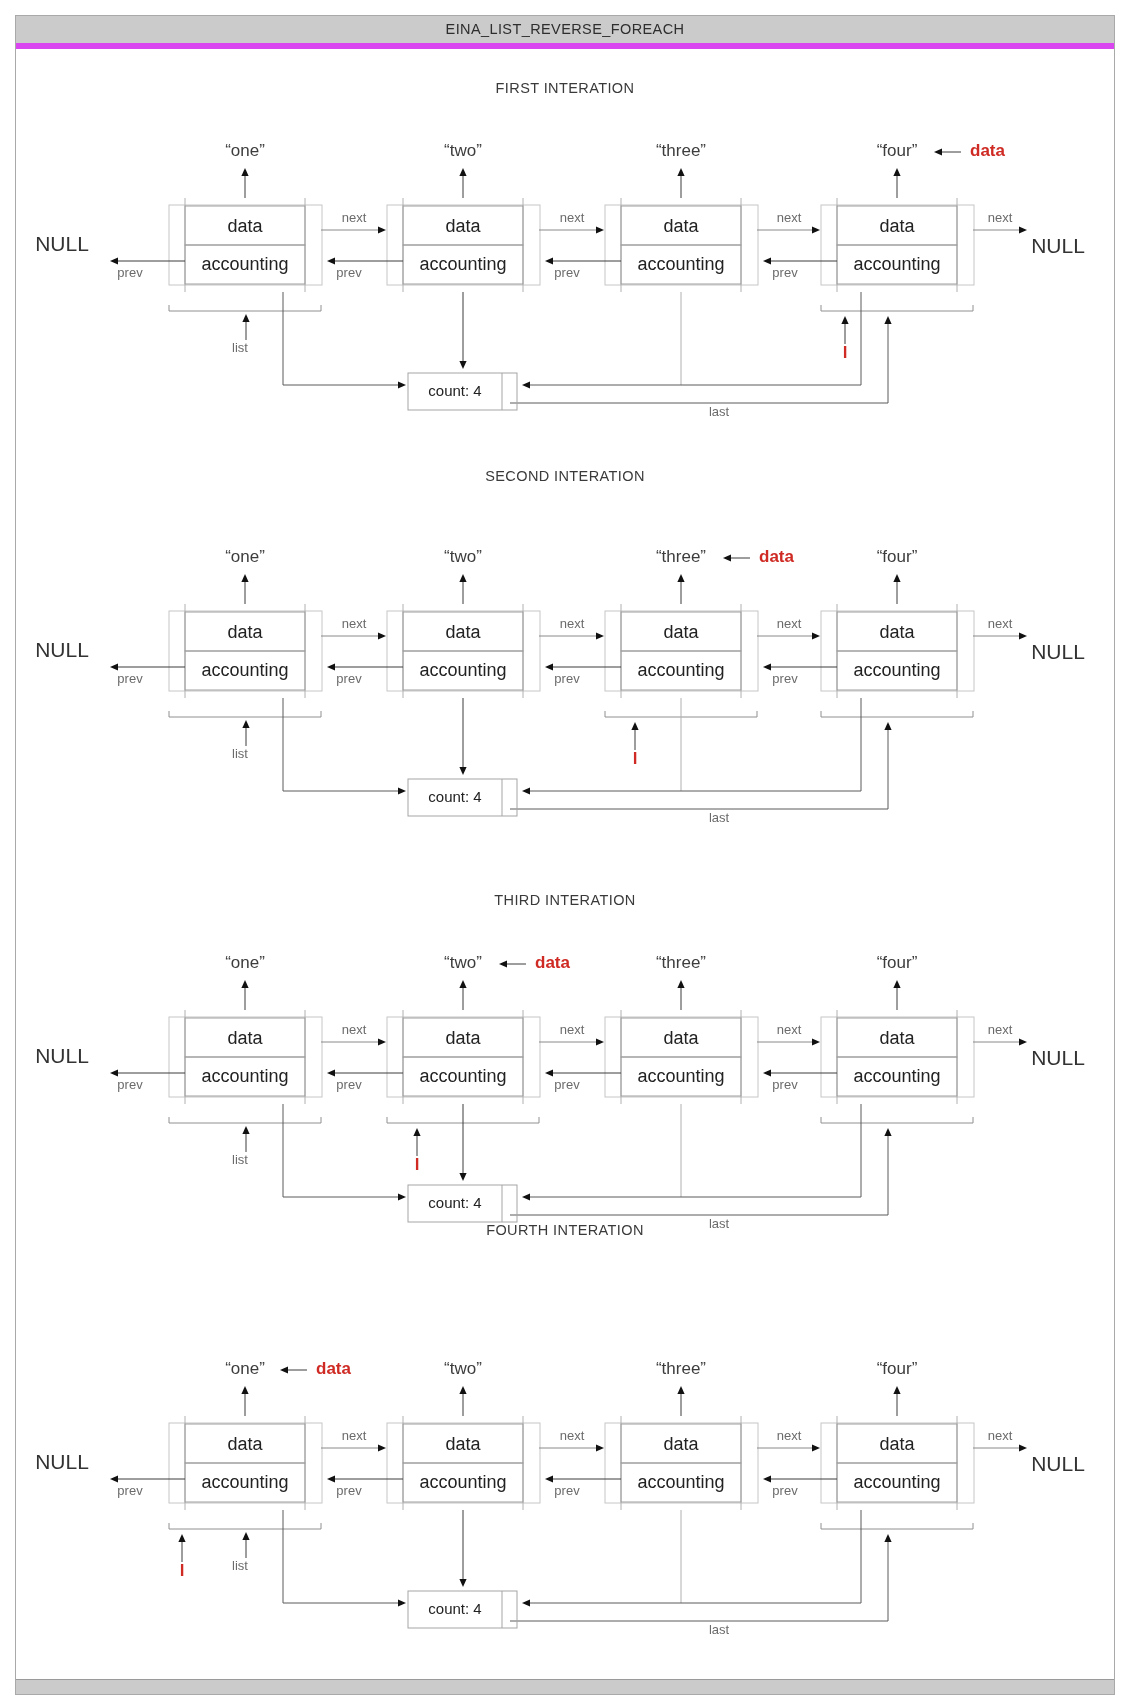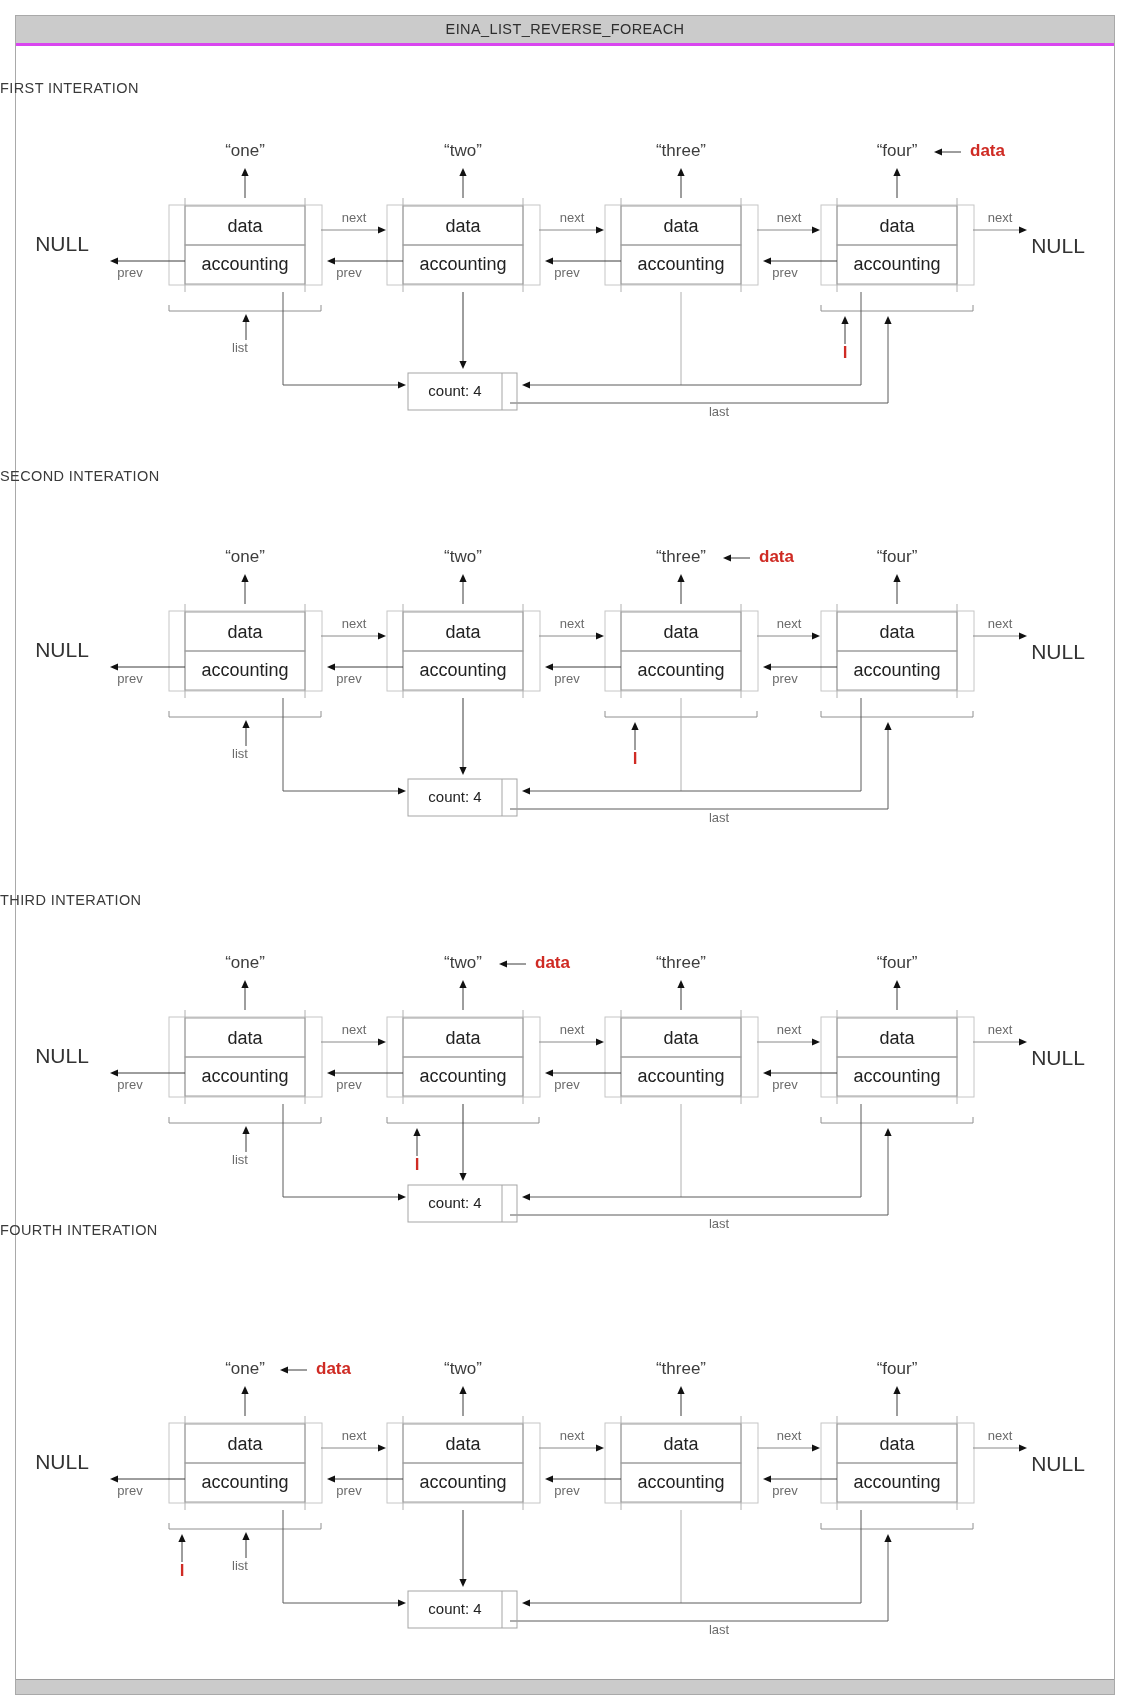--- a/index.html
+++ b/index.html
@@ -1,21 +1,21 @@
 <!DOCTYPE html>
 <html><head>
 <meta charset="utf-8">
 <style>
   html,body{margin:0;padding:0;background:#fff;}
   body{width:1130px;height:1700px;position:relative;font-family:"Liberation Sans",sans-serif;overflow:hidden;}
   .page-border{position:absolute;left:15px;top:15px;width:1098px;height:1678px;border:1px solid #a9a9a9;}
-  .header-bar{position:absolute;left:16px;top:16px;width:1098px;height:27px;background:#cbcbcb;border-bottom:3px solid #d946ef;
+  .header-bar{position:absolute;left:16px;top:16px;width:1098px;height:27px;background:#cbcbcb;border-bottom:6px solid #d946ef;
               text-align:center;line-height:27px;font-size:14.5px;color:#2e2e2e;letter-spacing:.4px;}
   .footer-bar{position:absolute;left:16px;top:1679px;width:1098px;height:14px;background:#cbcbcb;border-top:1px solid #9a9a9a;}
-  .iter-title{position:absolute;left:0;width:1130px;font-size:14.5px;color:#3a3a3a;letter-spacing:.4px;}
+  .iter-title{position:absolute;left:0;width:1130px;text-align:center;font-size:14.5px;color:#3a3a3a;letter-spacing:.4px;}
   svg.diagram{position:absolute;left:0;top:0;}
   svg text{font-family:"Liberation Sans",sans-serif;}
 </style>
 </head>
 <body>
 
 <div class="page-border"></div>
 <div class="header-bar">
   <span>EINA_LIST_REVERSE_FOREACH</span>
 </div>

